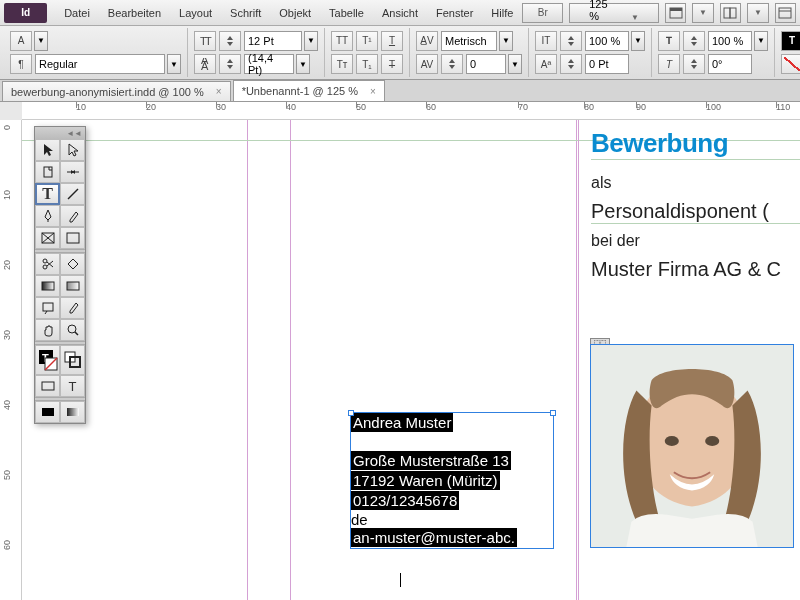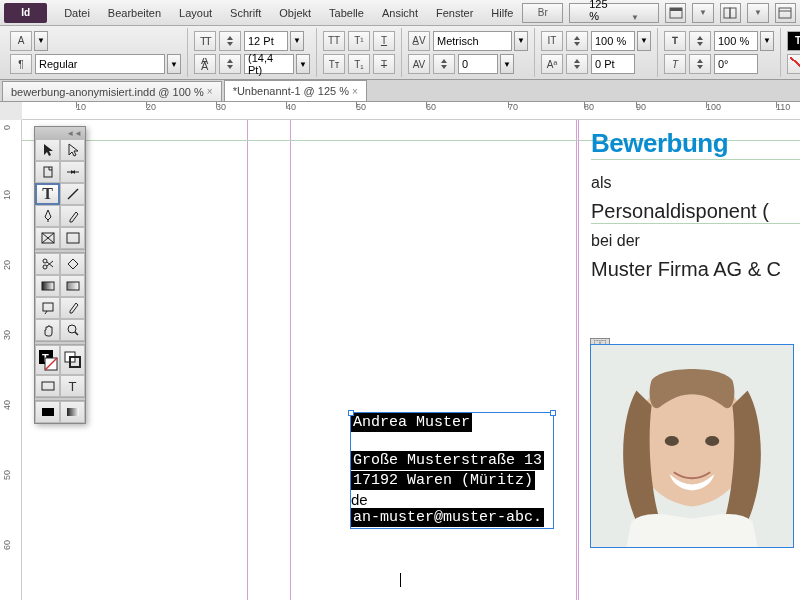--- a/index.html
+++ b/index.html
@@ -14,41 +14,41 @@
 .icon-btn{width:22px;height:20px;background:linear-gradient(#fafafa,#ddd);border:1px solid #999;display:flex;align-items:center;justify-content:center}
 .controlbar{height:54px;background:linear-gradient(#f0f0f0,#ddd);border-bottom:1px solid #999;display:flex;padding:2px 4px}
 .ctrl-col{display:flex;flex-direction:column;gap:2px;border-left:1px solid #bbb;padding:2px 6px}
 .ctrl-col:first-child{border-left:none}
 .ctrl-row{display:flex;align-items:center;gap:3px;height:22px}
 .small-btn{width:22px;height:20px;background:linear-gradient(#fafafa,#e5e5e5);border:1px solid #aaa;display:flex;align-items:center;justify-content:center;font-size:10px;color:#444}
 .highlighted{background:radial-gradient(circle,#fff4a0,transparent);border-radius:50%}
 .text-input{height:20px;background:#fff;border:1px solid #999;padding:0 3px;display:flex;align-items:center;font-size:11px}
 .dropdown-arrow{width:14px;height:20px;background:linear-gradient(#fafafa,#ddd);border:1px solid #999;display:flex;align-items:center;justify-content:center;font-size:8px;margin-left:-1px}
 .tabbar{height:22px;background:#d5d5d5;border-bottom:1px solid #999;display:flex;align-items:flex-end}
-.tab{height:20px;background:linear-gradient(#f8f8f8,#e8e8e8);border:1px solid #999;border-bottom:none;padding:0 8px;display:flex;align-items:center;gap:3px;margin-left:2px;font-size:11px;color:#444}
+.tab{height:20px;background:linear-gradient(#f8f8f8,#e8e8e8);border:1px solid #999;border-bottom:none;padding:0 8px;display:flex;align-items:center;gap:12px;margin-left:2px;font-size:11px;color:#444}
 .tab.active{background:#fff;height:21px}
 .tab-close{font-size:10px;color:#888;cursor:pointer}
 .ruler-h{height:18px;background:#fff;border-bottom:1px solid #ccc;position:relative;margin-left:22px}
 .ruler-h .tick{position:absolute;top:0;font-size:9px;color:#666}
 .ruler-h .tick:before{content:"";position:absolute;left:0;top:0;width:1px;height:6px;background:#888}
 .workspace{position:relative;height:498px;display:flex}
 .ruler-v{width:22px;background:#fff;border-right:1px solid #ccc;position:relative}
 .ruler-v .tick{position:absolute;left:2px;font-size:9px;color:#666;transform:rotate(-90deg);transform-origin:left top}
 .canvas{flex:1;background:#fff;position:relative;overflow:hidden}
 .guide-h{position:absolute;left:0;right:0;height:1px;background:#b8d4b8}
 .column-edge{position:absolute;top:0;bottom:0;width:1px;background:#d4a0d4}
 .toolbox{position:absolute;left:34px;top:126px;width:52px;background:#e5e5e5;border:1px solid #888;box-shadow:2px 2px 6px rgba(0,0,0,0.3)}
 .toolbox-header{height:12px;background:linear-gradient(#d0d0d0,#bbb);display:flex;justify-content:flex-end;align-items:center;padding:0 3px}
 .toolbox-grip{font-size:8px;color:#777}
 .tool-grid{display:grid;grid-template-columns:1fr 1fr}
 .tool{width:25px;height:22px;background:linear-gradient(#f0f0f0,#ddd);border:1px solid #bbb;display:flex;align-items:center;justify-content:center;font-size:13px;color:#333;position:relative}
 .tool.sel{background:linear-gradient(#fff,#e0e0e0);border:2px solid #5a7cb0}
 .tool-sep{grid-column:1/3;height:4px;background:#ccc;border-top:1px solid #aaa;border-bottom:1px solid #aaa}
 .text-frame{position:absolute;left:328px;top:292px;width:204px;border:1px solid #3080e0}
-.text-frame .line{background:#000;color:#fff;font-family:Liberation Mono, monospace;font-size:15px;padding:1px 2px;display:inline-block;margin-bottom:1px}
+.text-frame .line{background:#000;color:#fff;font-family:Liberation Sans, sans-serif;font-size:15px;padding:1px 2px;display:inline-block;margin-bottom:1px}
 .frame-handle{position:absolute;width:6px;height:6px;background:#fff;border:1px solid #3080e0}
 .page-right{position:absolute;left:556px;top:0;width:244px;height:100%;border-left:1px solid #d4a0d4;padding:8px 12px}
 .page-right .title{font-size:26px;font-weight:bold;color:#0a8cd0;font-family:"Myriad Pro",Arial,sans-serif;letter-spacing:-0.5px;margin-bottom:14px;border-bottom:1px solid #b8d4b8}
 .page-right .line1{font-size:16px;font-family:"Myriad Pro",Arial,sans-serif;color:#222;margin-bottom:8px}
 .page-right .line2{font-size:20px;font-family:"Myriad Pro",Arial,sans-serif;color:#222;margin-bottom:8px;border-bottom:1px solid #b8d4b8}
 .photo{position:absolute;left:568px;top:224px;width:204px;height:204px;border:1px solid #3080e0;overflow:hidden}
 .photo-svg{width:100%;height:100%}
 .link-icon{position:absolute;left:568px;top:218px;width:20px;height:10px;background:#ddd;border:1px solid #888;font-size:7px;display:flex;align-items:center;justify-content:center}
 .cursor-i{position:absolute;left:378px;top:453px;width:1px;height:14px;background:#000}
 .red-diag{position:relative}
@@ -121,21 +121,21 @@
             <text x="2" y="10" font-size="7" fill="#444">T</text>
             <text x="7" y="10" font-size="10" fill="#444">T</text>
           </svg>
         </div>
       <div class="small-btn">
           <svg width="10" height="14">
             <polygon points="5,2 8,6 2,6" fill="#555"></polygon>
             <polygon points="5,12 8,8 2,8" fill="#555"></polygon>
           </svg>
         </div>
-      <div class="text-input" style="width:44px">12 Pt</div>
+      <div class="text-input" style="width:58px">12 Pt</div>
       <div class="dropdown-arrow">▼</div>
     </div>
     <div class="ctrl-row">
       <div class="small-btn">
           <svg width="14" height="12">
             <text x="3" y="6" font-size="7" fill="#444">A</text>
             <text x="3" y="12" font-size="7" fill="#444">A</text>
           </svg>
         </div>
       <div class="small-btn">
@@ -156,21 +156,21 @@
     </div>
     <div class="ctrl-row">
       <div class="small-btn">Tᴛ</div>
       <div class="small-btn">T₁</div>
       <div class="small-btn" style="text-decoration:line-through">T</div>
     </div>
   </div>
   <div class="ctrl-col">
     <div class="ctrl-row">
       <div class="small-btn">A̲V</div>
-      <div class="text-input" style="width:79px">Metrisch</div>
+      <div class="text-input" style="width:56px">Metrisch</div>
       <div class="dropdown-arrow">▼</div>
     </div>
     <div class="ctrl-row">
       <div class="small-btn">AV</div>
       <div class="small-btn">
           <svg width="10" height="14">
             <polygon points="5,2 8,6 2,6" fill="#555"></polygon>
             <polygon points="5,12 8,8 2,8" fill="#555"></polygon>
           </svg>
         </div>
@@ -249,21 +249,21 @@
     </div>
 </div>
 
 <div class="ruler-h">
   <div class="tick" style="left:54px">10</div>
   <div class="tick" style="left:124px">20</div>
   <div class="tick" style="left:194px">30</div>
   <div class="tick" style="left:264px">40</div>
   <div class="tick" style="left:334px">50</div>
   <div class="tick" style="left:404px">60</div>
-  <div class="tick" style="left:486px">70</div>
+  <div class="tick" style="left:496px">70</div>
   <div class="tick" style="left:562px">80</div>
   <div class="tick" style="left:614px">90</div>
   <div class="tick" style="left:684px">100</div>
   <div class="tick" style="left:754px">110</div>
 </div>
 
 <div class="workspace">
   <div class="ruler-v">
     <div class="tick" style="top:10px">0</div>
     <div class="tick" style="top:80px">10</div>
@@ -303,20 +303,21 @@
       </svg>
     </div>
 
     <div class="text-frame">
       <div class="frame-handle" style="left:-3px;top:-3px"></div>
       <div class="frame-handle" style="right:-3px;top:-3px"></div>
       <div><span class="line">Andrea Muster</span></div>
       <div style="height:18px"></div>
       <div><span class="line">Große Musterstraße 13</span></div>
       <div><span class="line">17192 Waren (Müritz)</span></div>
+      <div><span class="line">0123/12345678</span></div>
       <div><span style="font-size:15px;font-family:Arial">de</span></div>
       <div><span class="line"> an-muster@muster-abc.</span></div>
     </div>
     <div class="cursor-i"></div>
   </div>
 </div>
 
 <div class="toolbox">
   <div class="toolbox-header">
       <span class="toolbox-grip">◄◄</span>

